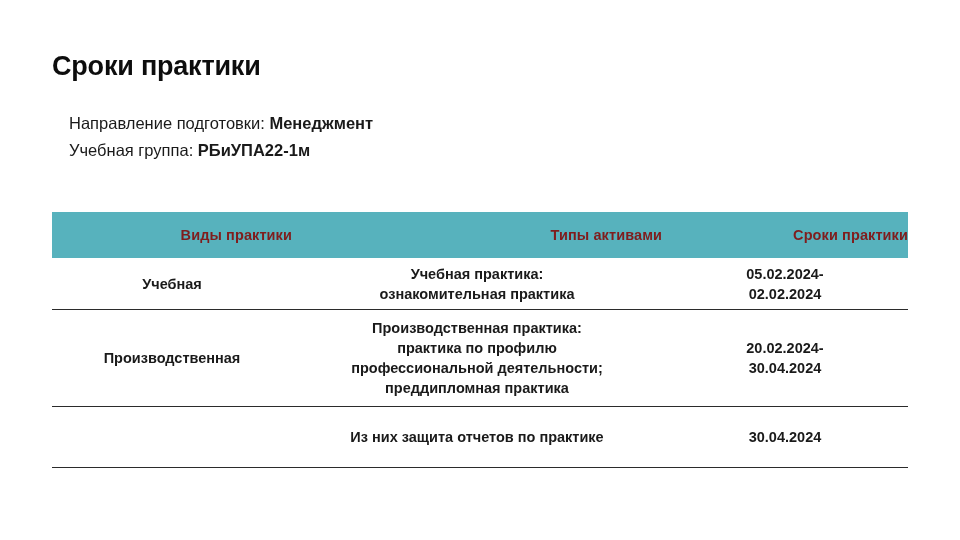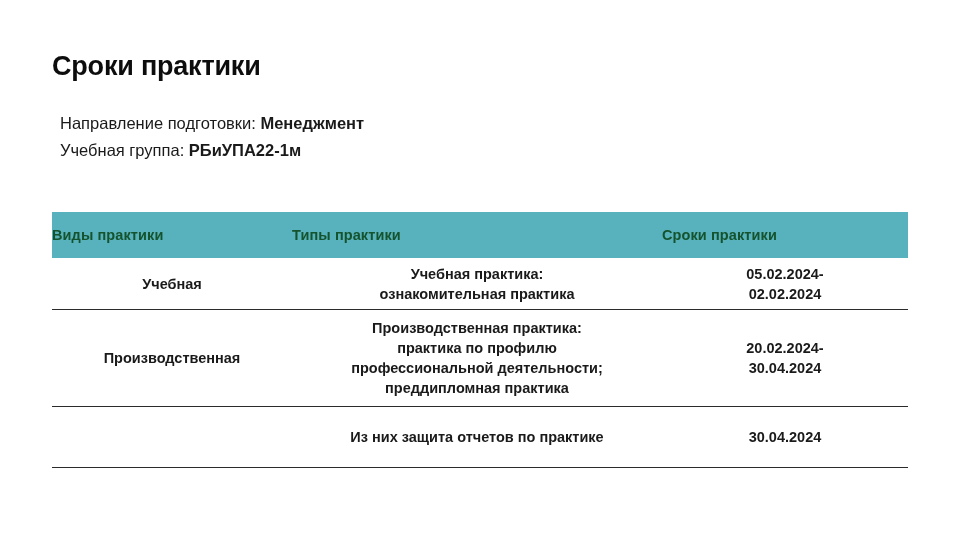--- a/index.html
+++ b/index.html
@@ -33,21 +33,21 @@
     font-weight: bold;
     letter-spacing: -0.2px;
     color: #0d0d0d;
     line-height: 1.1;
     white-space: nowrap;
   }
 
   
   .meta-block {
     position: absolute;
-    left: 60px;
+    left: 69px;
     top: 110px;
     width: 860px;
   }
   .meta-line {
     font-size: 16.5px;
     line-height: 27px;
     color: #1a1a1a;
     white-space: nowrap;
   }
   .meta-label {
@@ -74,24 +74,24 @@
 
   .col-kind  { width: 240px; }
   .col-type  { width: 370px; }
   .col-dates { width: 246px; }
 
   thead tr {
     background: #57b2bd;
   }
   thead th {
     height: 46px;
-    color: #14532d;
+    color: #7f1d1d;
     font-size: 14.5px;
     font-weight: bold;
-    text-align: left;
+    text-align: right;
     letter-spacing: 0.1px;
   }
 
   tbody td {
     font-size: 14.5px;
     color: #1a1a1a;
     text-align: center;
     line-height: 20px;
     border-bottom: 1.6px solid #2b2b2b;
   }
@@ -132,21 +132,21 @@
 
   <table class="practice-table">
     <colgroup>
       <col class="col-kind">
       <col class="col-type">
       <col class="col-dates">
     </colgroup>
     <thead>
       <tr>
         <th>Виды практики</th>
-        <th>Типы практики</th>
+        <th>Типы активами</th>
         <th>Сроки практики</th>
       </tr>
     </thead>
     <tbody>
 
       <tr class="row-uchebnaya">
         <td class="cell-kind">Учебная</td>
         <td class="cell-type">
           <span class="cell-line">Учебная практика:</span>
           <span class="cell-line">ознакомительная практика</span>

